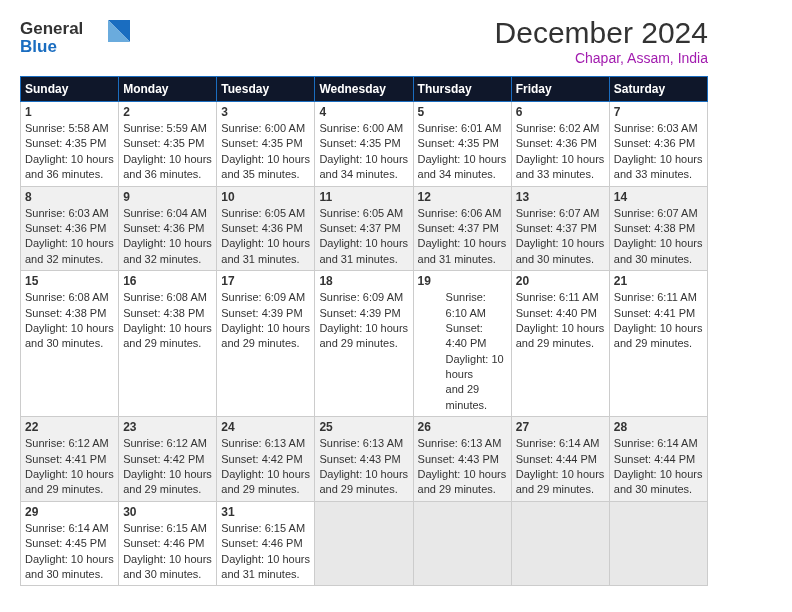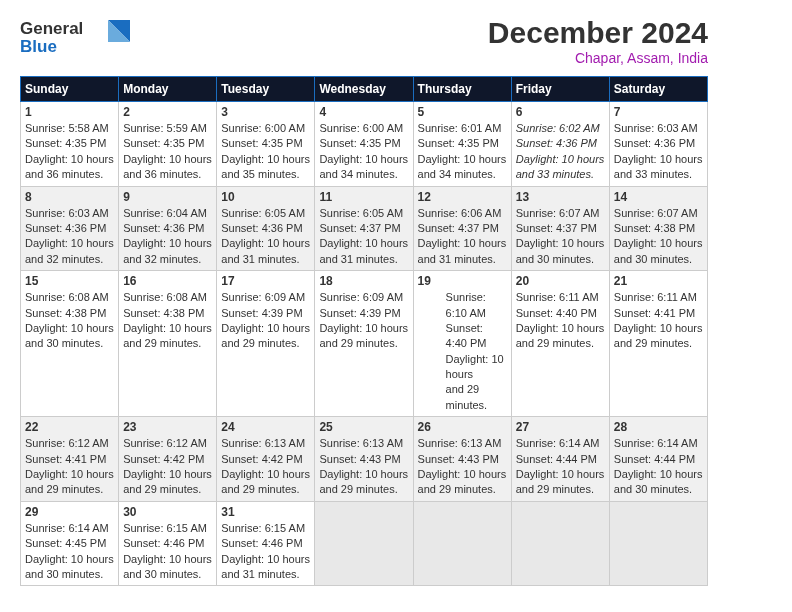--- a/index.html
+++ b/index.html
@@ -23,21 +23,21 @@
     }
     .logo {
       display: flex;
       align-items: center;
     }
     .title-block {
       text-align: right;
     }
     .month-title {
       font-size: 30px;
-      font-weight: bold;
+      font-weight: normal;
       color: #333;
     }
     .location {
       font-size: 14px;
       color: #a21caf;
     }
     .calendar {
       width: 100%;
       border-collapse: collapse;
       table-layout: fixed;
@@ -143,21 +143,21 @@
           </td>
           <td>
             <span class="day-number">5</span>
             <div class="day-info" style="white-space: pre-line;">Sunrise: 6:01 AM
 Sunset: 4:35 PM
 Daylight: 10 hours
 and 34 minutes.</div>
           </td>
           <td>
             <span class="day-number">6</span>
-            <div class="day-info" style="white-space: pre-line; font-style: italic;">Sunrise: 6:02 AM
+            <div class="day-info" style="white-space: pre-line;">Sunrise: 6:02 AM
 Sunset: 4:36 PM
 Daylight: 10 hours
 and 33 minutes.</div>
           </td>
           <td>
             <span class="day-number">7</span>
             <div class="day-info" style="white-space: pre-line;">Sunrise: 6:03 AM
 Sunset: 4:36 PM
 Daylight: 10 hours
 and 33 minutes.</div>

